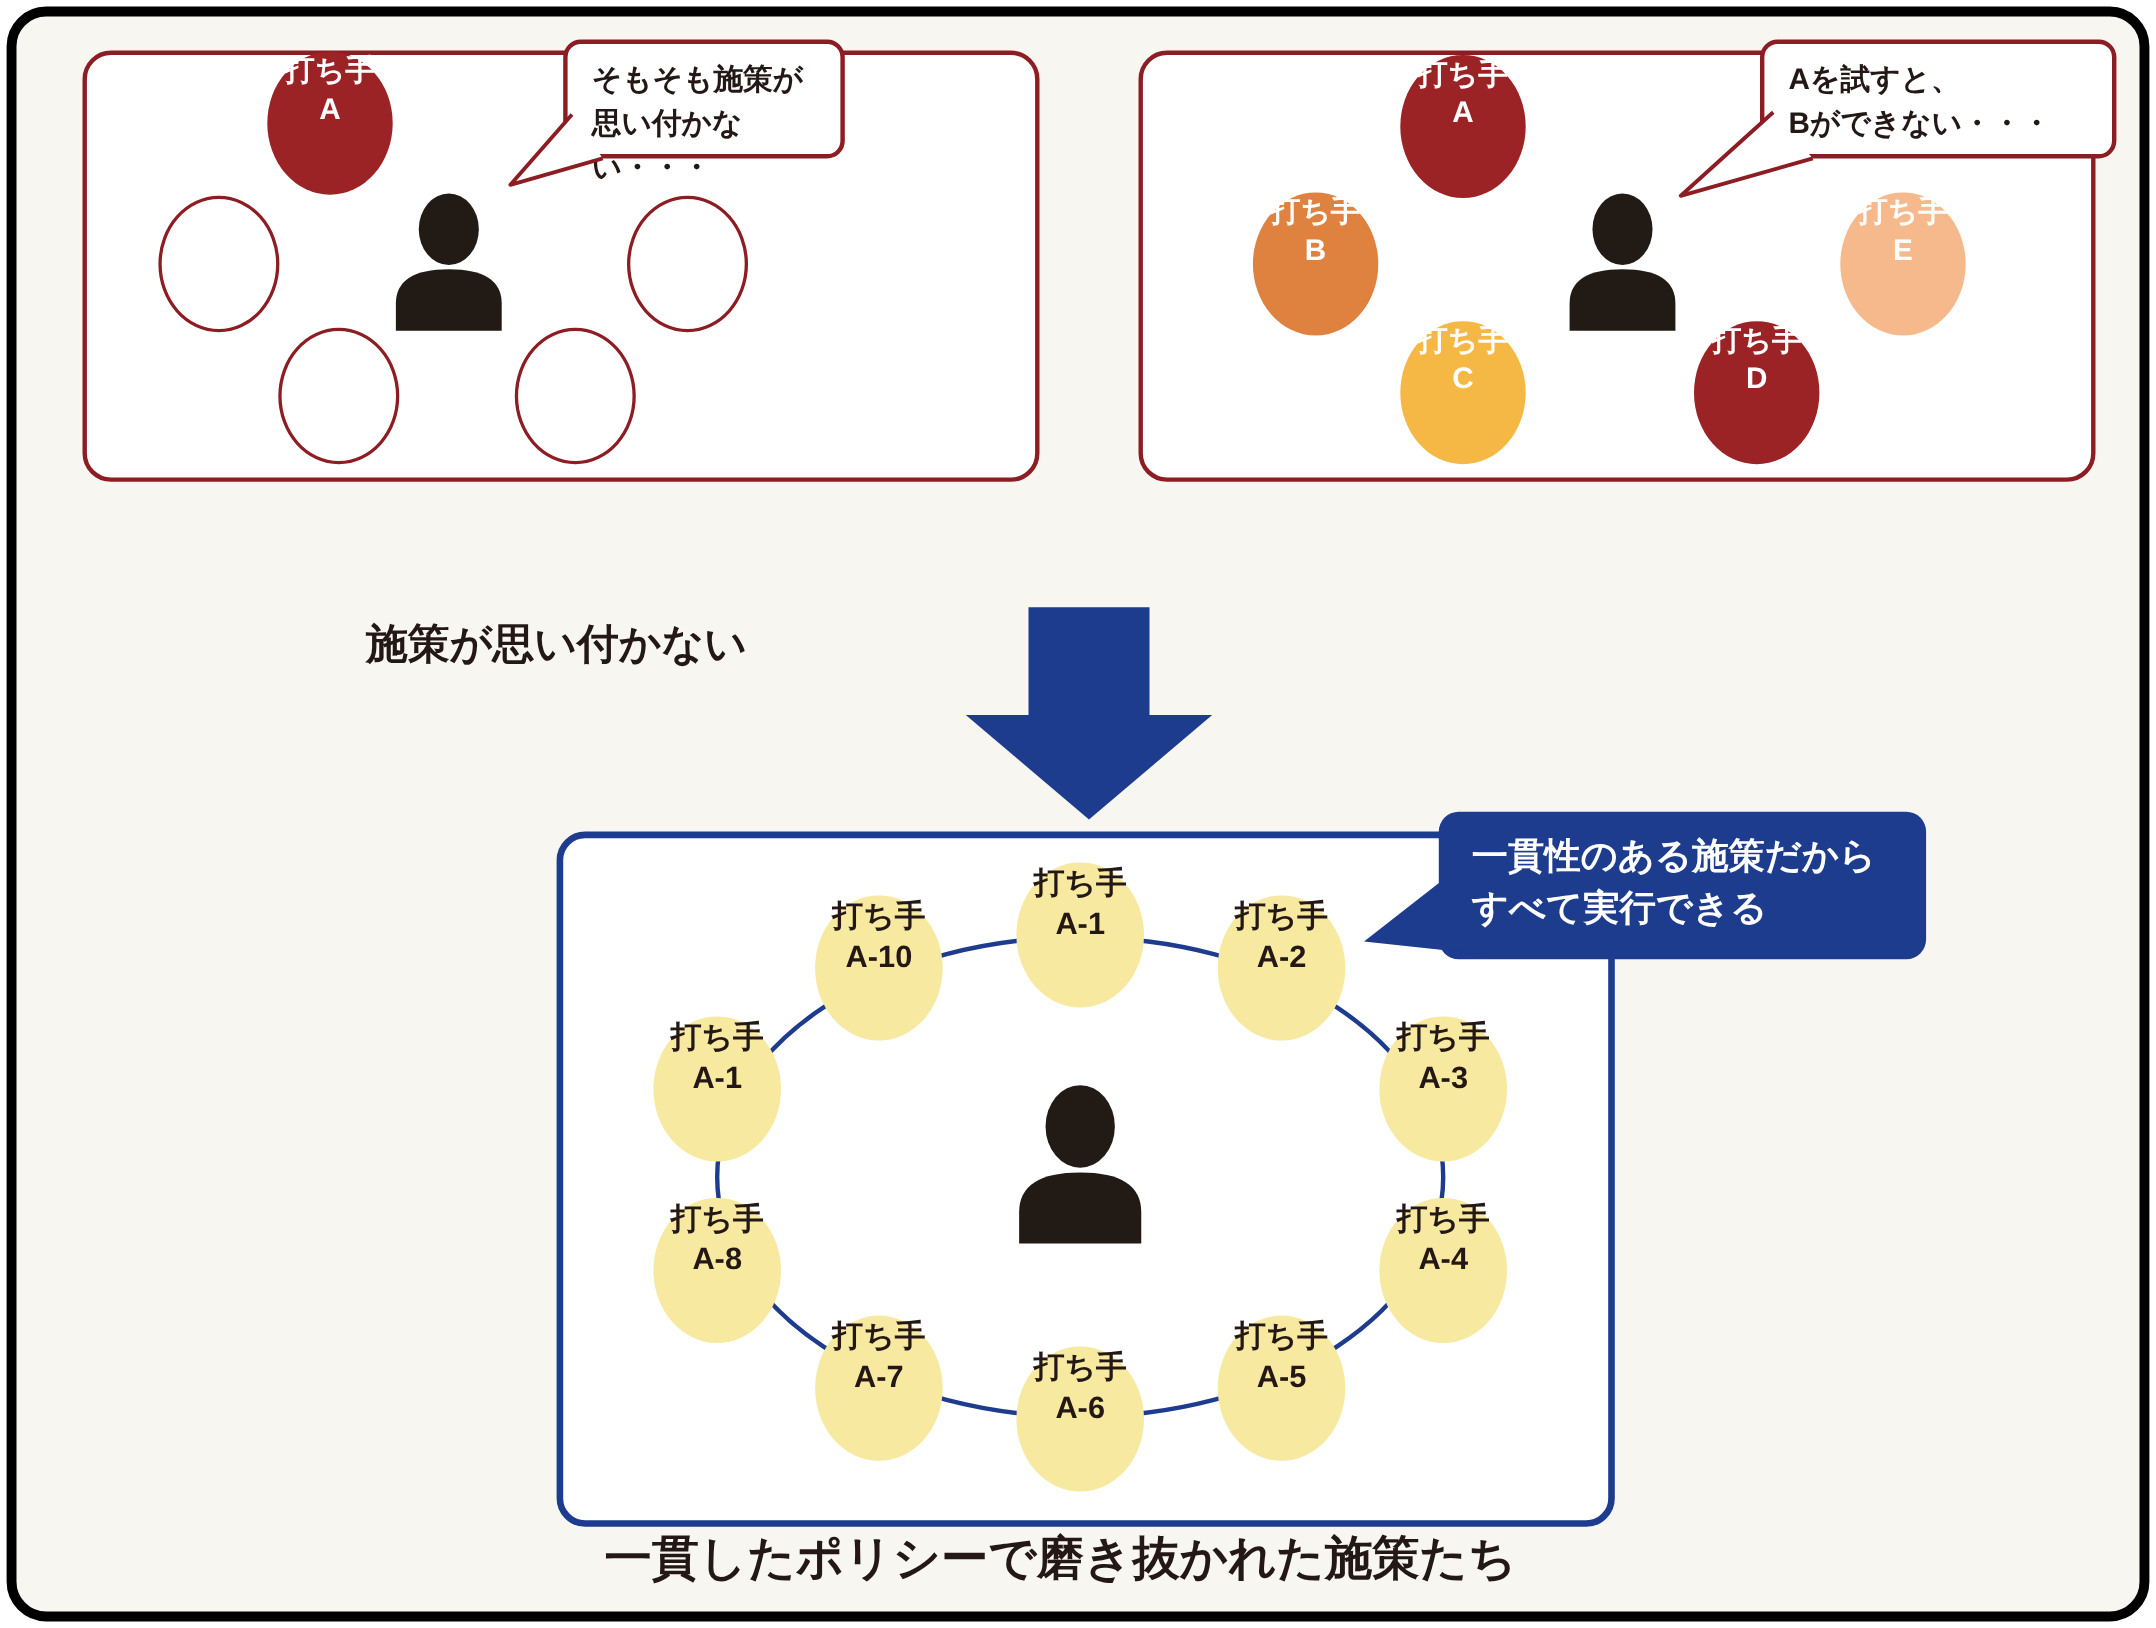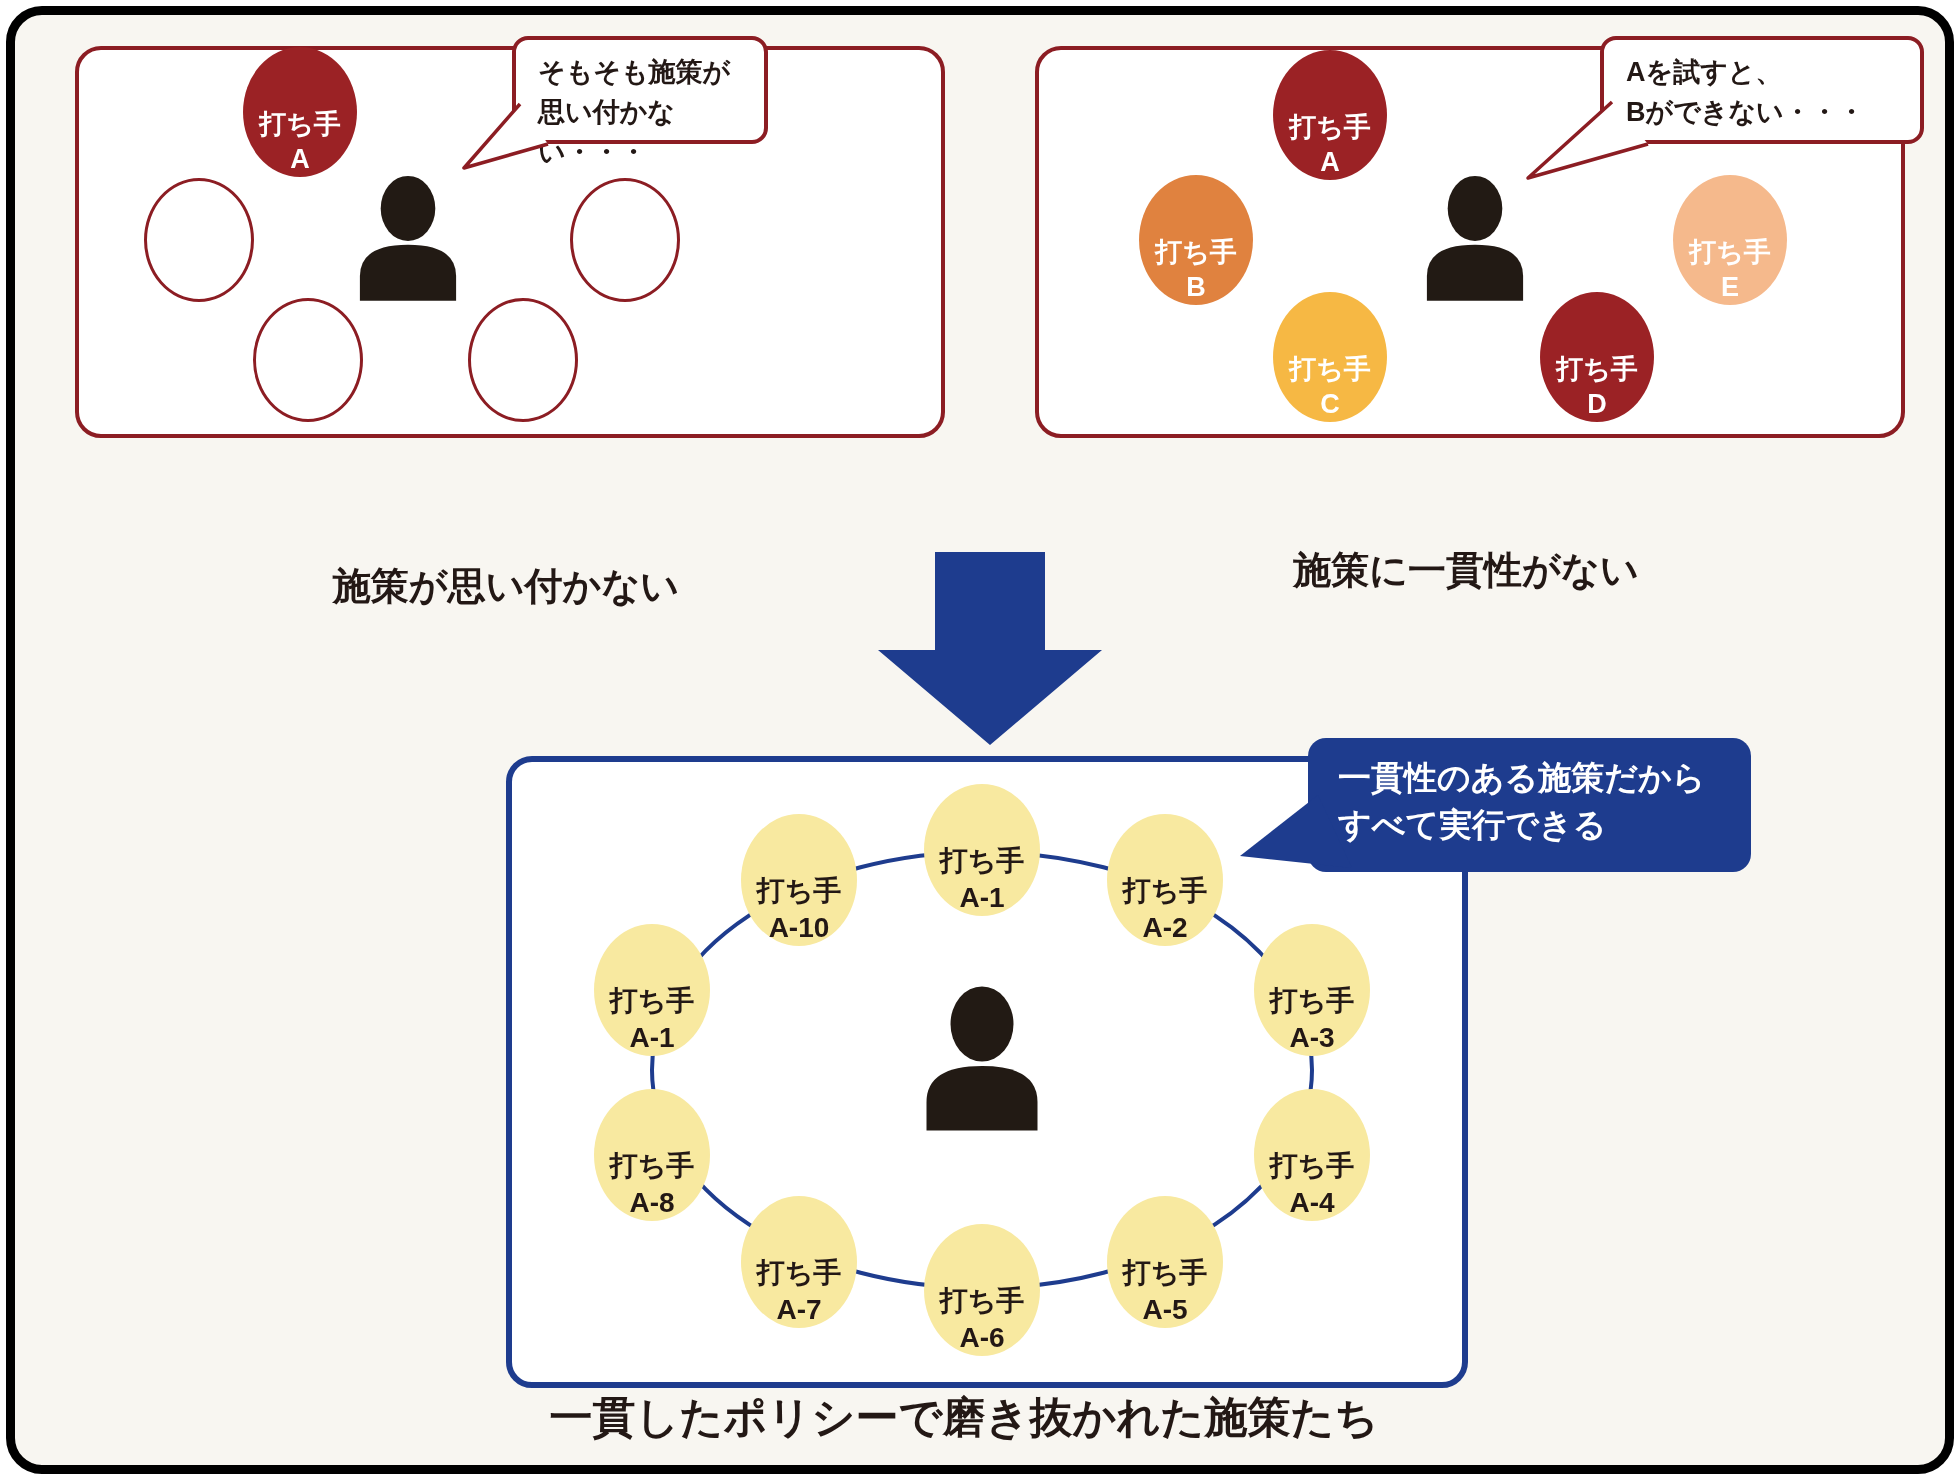--- a/index.html
+++ b/index.html
@@ -3,21 +3,21 @@
 <meta charset="utf-8">
 <style>
   html,body{margin:0;padding:0;background:#fff;}
   .stage{position:relative;width:1960px;height:1480px;background:#fff;overflow:hidden;
          font-family:"Liberation Sans",sans-serif;font-weight:bold;color:#231815;}
   .frame{position:absolute;left:6px;top:6px;width:1930px;height:1450px;
          border:9px solid #000;border-radius:36px;background:#f8f6f1;}
   .panel{position:absolute;background:#fff;z-index:1;}
   .panel.red{border:4px solid #8c1d23;border-radius:26px;}
   .panel.blue{border:6px solid #1e3c8e;border-radius:26px;}
-  .circle{position:absolute;border-radius:50%;display:flex;align-items:flex-end;justify-content:center;
+  .circle{position:absolute;border-radius:50%;display:flex;align-items:flex-start;justify-content:center;
           text-align:center;z-index:2;}
   .circle .lbl{font-size:27px;line-height:35px;}
   .filled .lbl{color:#fff;}
   .c-darkred{background:#9b2225;}
   .c-orange{background:#e0823f;}
   .c-amber{background:#f6b844;}
   .c-salmon{background:#f5b98c;}
   .c-yellow{background:#f8e9a0;}
   .c-yellow .lbl{color:#231815;font-size:28px;line-height:37px;}
   .empty{background:#fff;border:3px solid #8c1d23;z-index:2;}
@@ -94,21 +94,20 @@
   </svg>
 
   <div class="bubble" style="left:1600px;top:36px;width:324px;height:108px;">
     <span>Aを試すと、</span><br>
     <span>Bができない・・・</span>
   </div>
   <svg class="tail" style="left:1500px;top:85px;" width="150" height="110" viewBox="0 0 150 110">
     <path d="M112,17 L28,93 L148,59" fill="#ffffff" stroke="#8c1d23" stroke-width="3.5" stroke-linejoin="round"></path>
   </svg>
 
-  <div class="caption" style="left:1035px;top:548px;width:862px;">施策に一貫性がない</div>
 
   <svg class="arrow" style="left:870px;top:545px;" width="240" height="210" viewBox="0 0 240 210">
     <polygon points="65,7 175,7 175,105 232,105 120,200 8,105 65,105" fill="#1e3c8e"></polygon>
   </svg>
 
   <div class="panel blue" style="left:506px;top:756px;width:950px;height:620px;"></div>
 
   <svg class="ringline" style="left:506px;top:756px;" width="950" height="620" viewBox="0 0 950 620">
     <ellipse cx="476" cy="314" rx="330" ry="218" fill="none" stroke="#1e3c8e" stroke-width="4"></ellipse>
   </svg>

